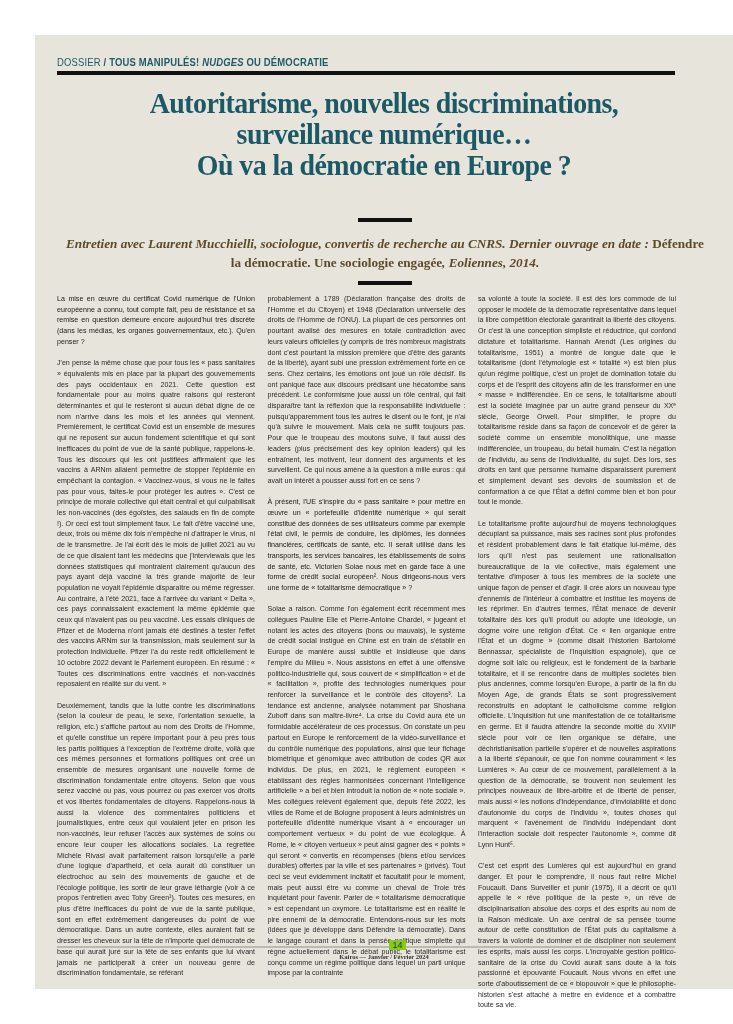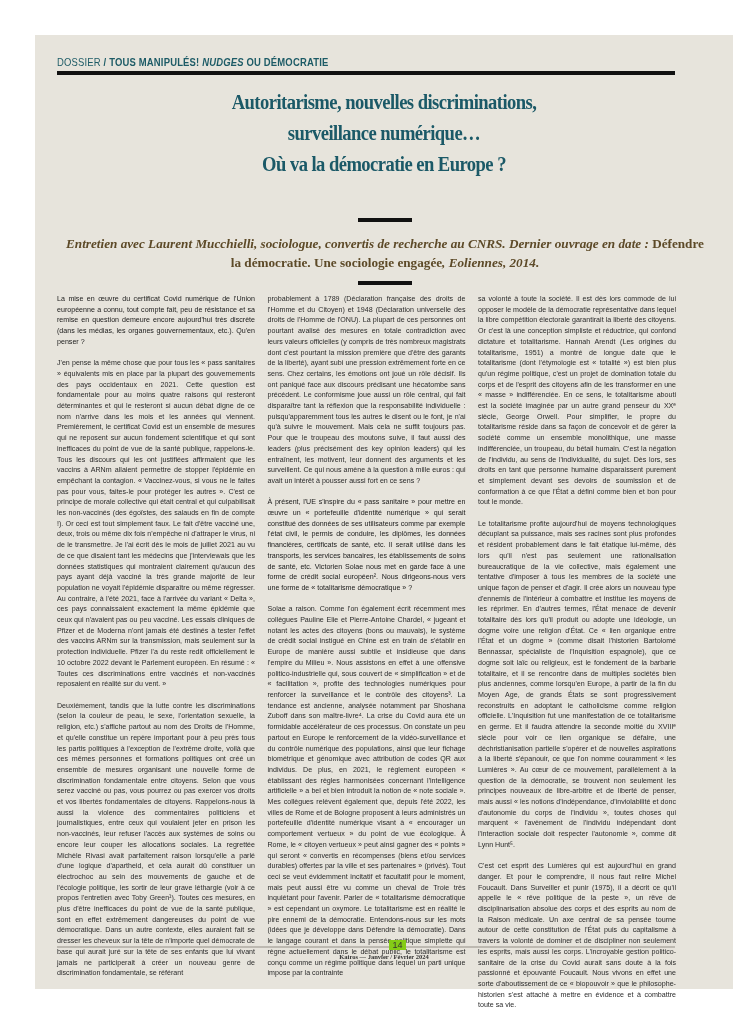--- a/index.html
+++ b/index.html
@@ -17,21 +17,21 @@
   }
   .kicker .light { font-weight:normal; }
   .kicker .bold { font-weight:bold; }
   .kicker .it { font-style:italic; font-weight:bold; }
   .kicker-rule {
     position:absolute; left:22px; top:36px; width:618px; height:4px; background:#111;
   }
   .title {
     position:absolute; left:0; top:52px; width:698px; text-align:center;
     font-family:"Liberation Serif", serif; font-weight:bold; color:#1b5967;
-    font-size:20px; line-height:31px; letter-spacing:-0.6px;
+    font-size:30px; line-height:31px; letter-spacing:-0.6px;
   }
   .title div { transform:scaleX(0.93); }
   .short-rule {
     position:absolute; left:323px; width:54px; height:4px; background:#111;
   }
   .intro {
     position:absolute; left:30px; top:199px; width:640px; text-align:center;
     font-family:"Liberation Serif", serif; color:#5d4a28; font-size:13.2px; line-height:19px;
   }
   .intro .i { font-style:italic; font-weight:bold; }

